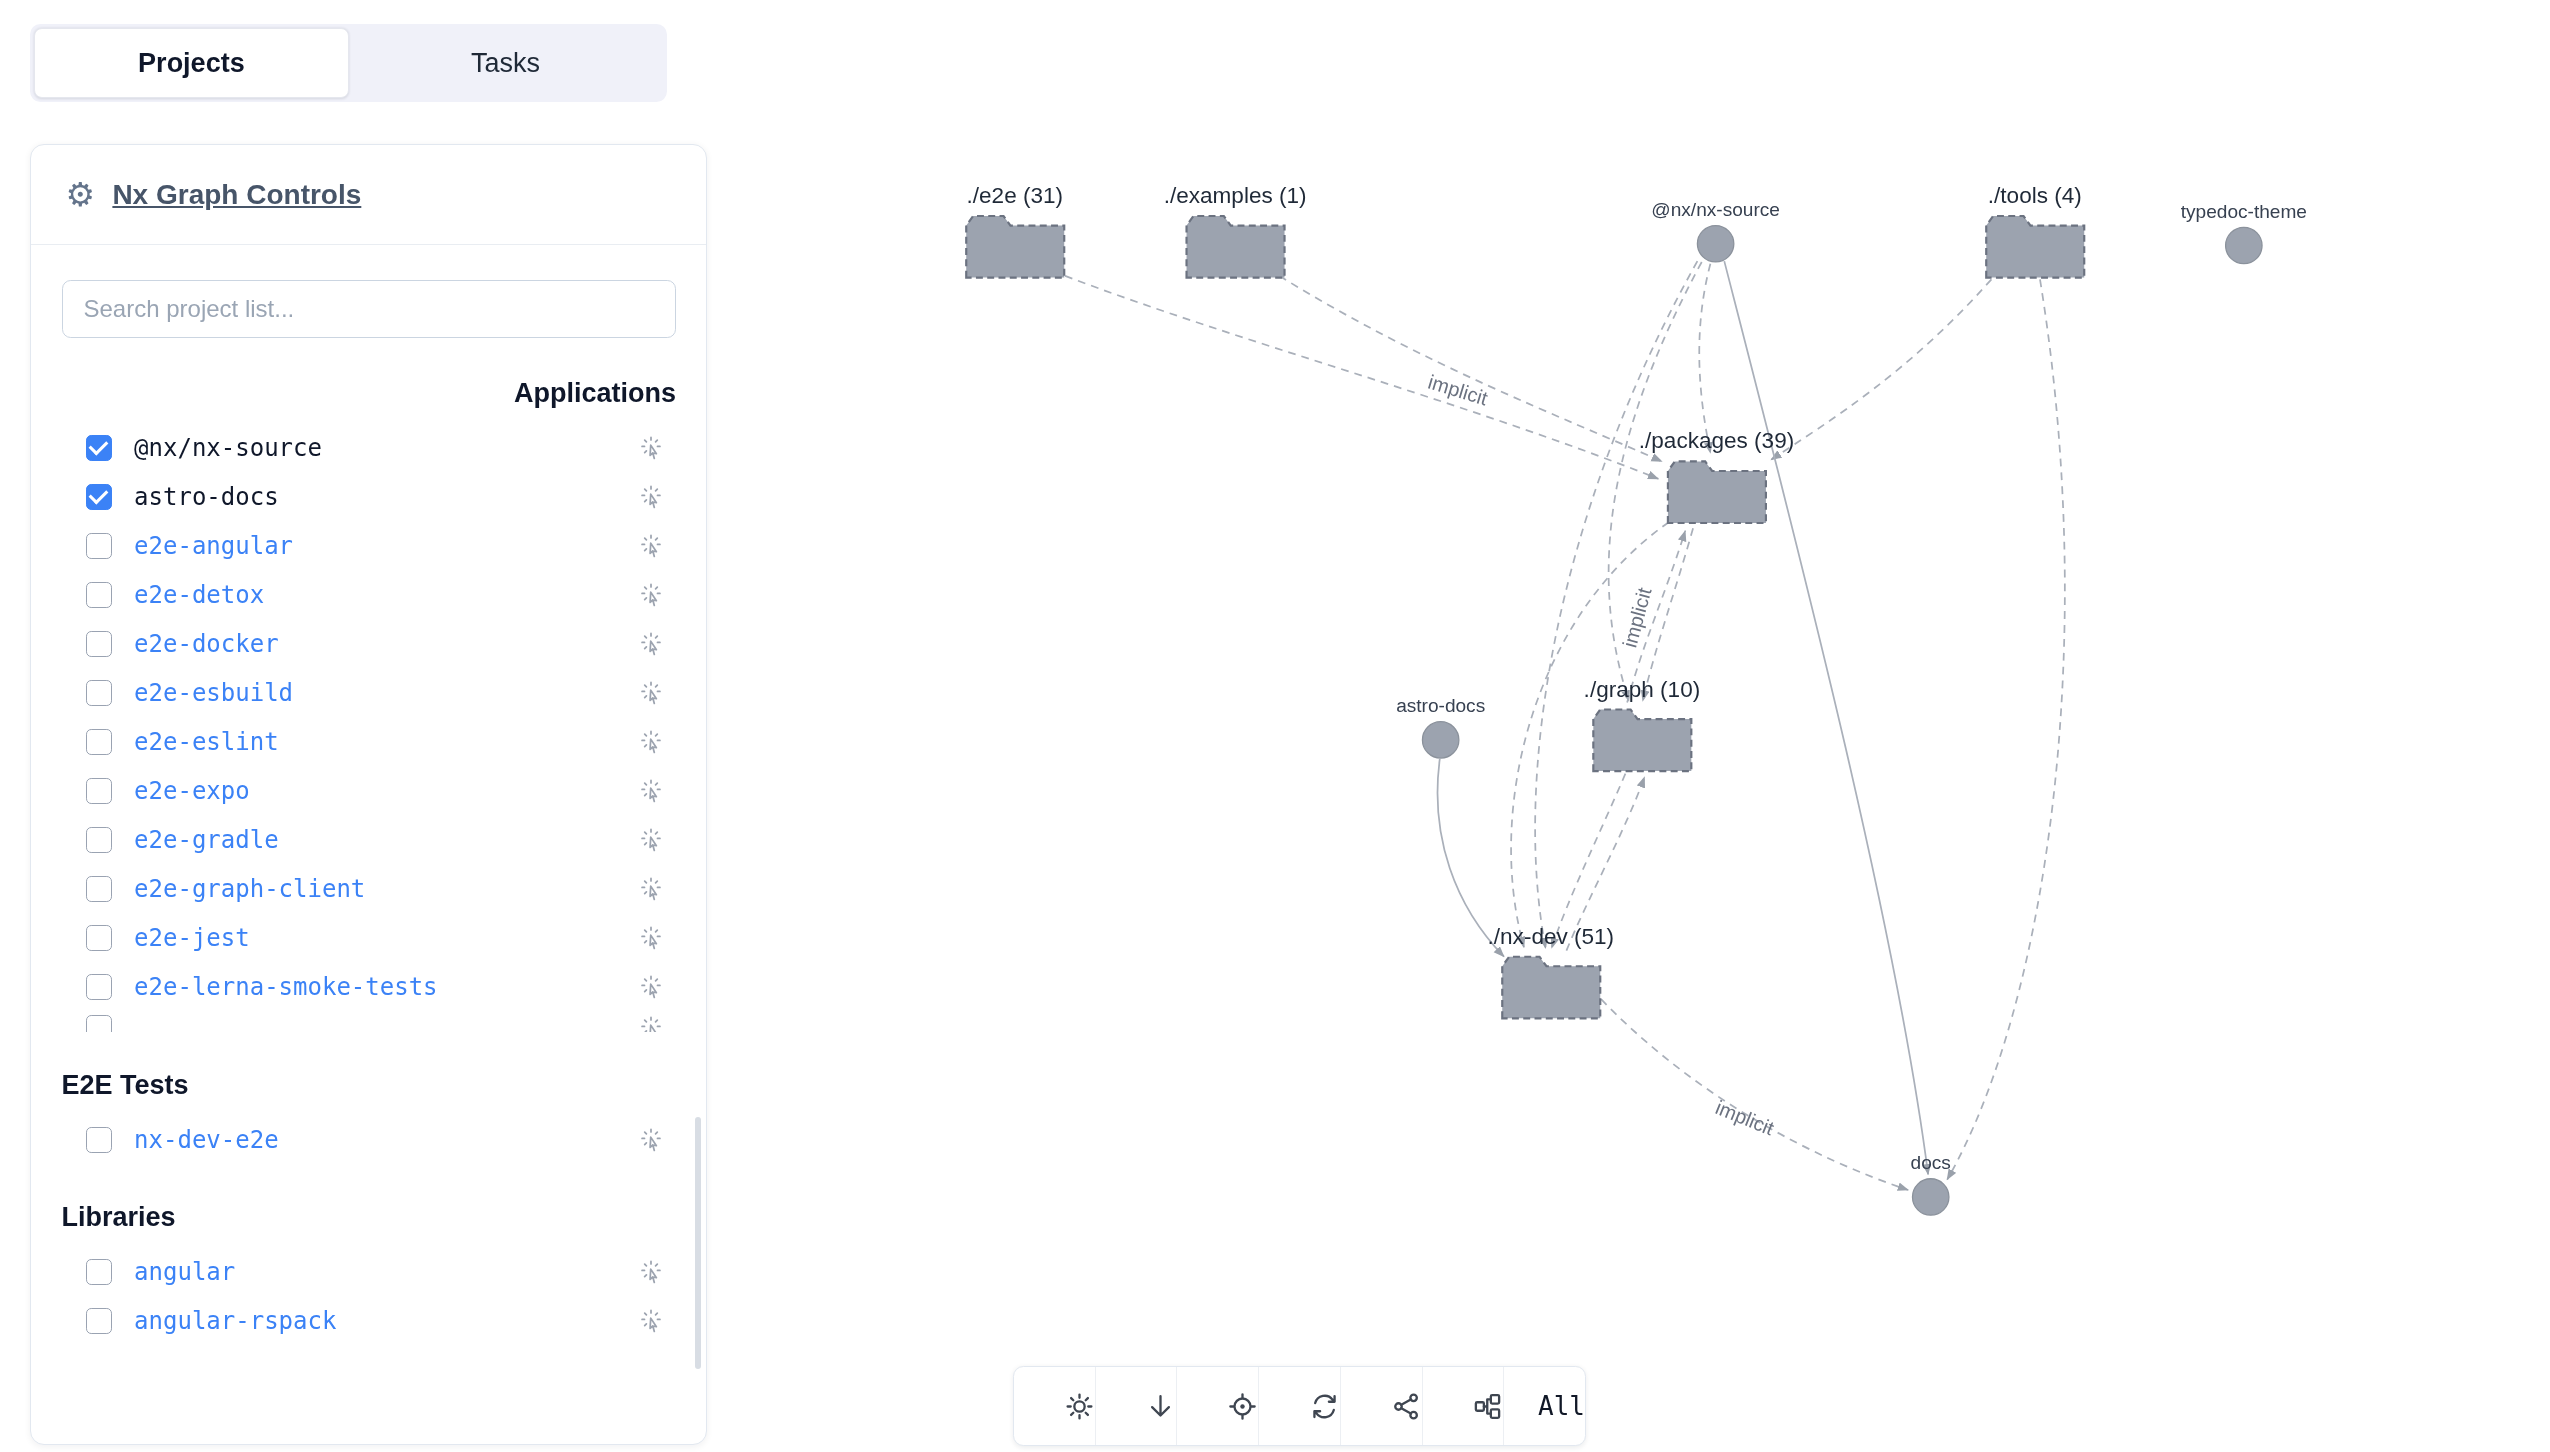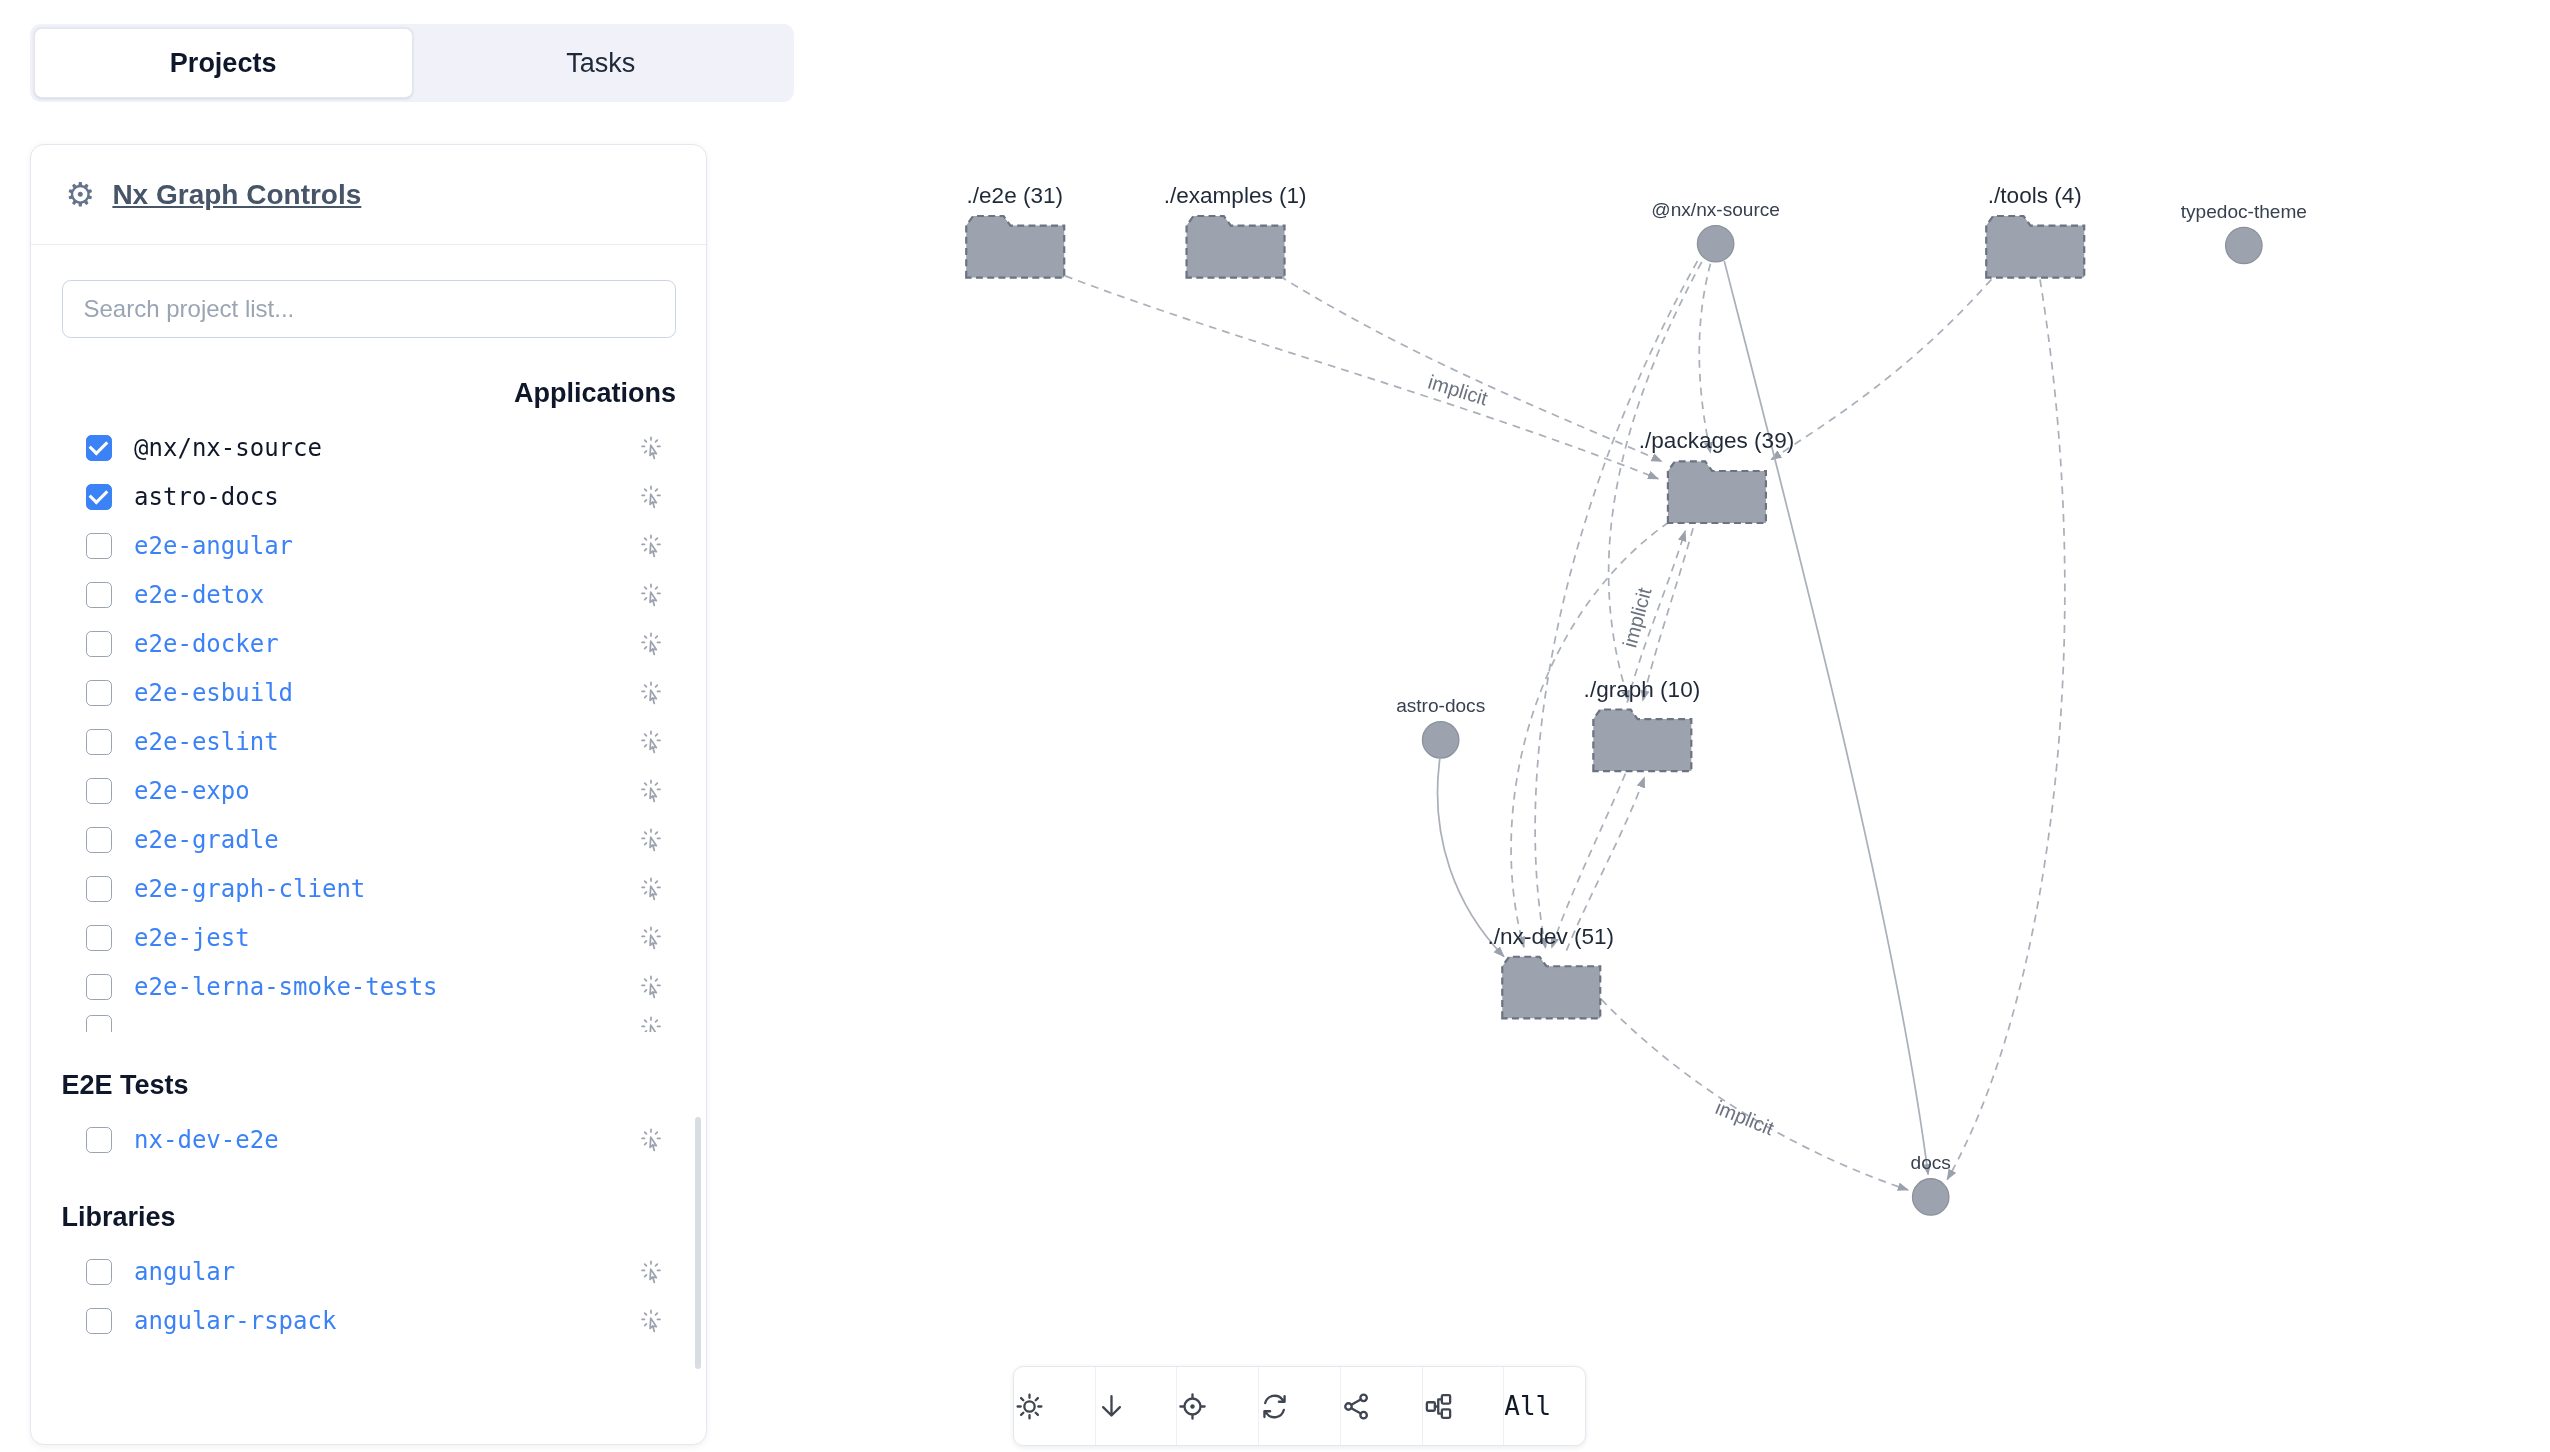--- a/index.html
+++ b/index.html
@@ -1,20 +1,20 @@
 <!DOCTYPE html>
 <html style="font-size:14px"><head>
 <meta charset="utf-8">
 <style>
   * { margin:0; padding:0; box-sizing:border-box; }
   html,body { width:2550px; height:1452px; overflow:hidden; background:#ffffff;
               font-family:"Liberation Sans", sans-serif; }
 
   
-  .tabbar { position:absolute; left:29.5px; top:24px; width:764px; height:78px;
+  .tabbar { position:absolute; left:29.5px; top:24px; width:637px; height:78px;
             background:#f0f1f9; border-radius:10.4px; display:flex; padding:4.3px; z-index:4; }
   .tab { flex:1; display:flex; align-items:center; justify-content:center;
          font-size:27px; color:#1f2937; border-radius:7.8px; cursor:pointer; }
   .tab.active { background:#ffffff; font-weight:700; color:#0f172a;
                 box-shadow:0 0.9px 2.6px rgba(15,23,42,.12); border:0.9px solid #e5e7ee; }
 
   
   .panel { position:absolute; left:29.5px; top:144px; width:677px; height:1301px;
            background:#ffffff; border:1.7px solid #e2e8f0; border-radius:14px;
            box-shadow:0 1.7px 7px rgba(15,23,42,.06); z-index:3; overflow:hidden; }
@@ -56,21 +56,21 @@
   .folder-shape { fill:#9ca3af; stroke:#6b7280; stroke-width:2.5; stroke-dasharray:8 5; }
   .circle-shape { fill:#9ca3af; stroke:#8b929c; stroke-width:1.5; }
   .node-label { font-family:"Liberation Sans", sans-serif; font-size:26px; fill:#1f2937;
                 text-anchor:middle; }
   .node-label.small { font-size:22px; fill:#374151; }
 
   
   .toolbar { position:absolute; left:1013px; top:1366px; width:573px; height:80px;
              background:#ffffff; border:1.7px solid #e2e8f0; border-radius:10.4px;
              display:flex; z-index:4; box-shadow:0 1.7px 5.2px rgba(15,23,42,.08); overflow:hidden; }
-  .tbtn { flex:1; display:flex; align-items:center; justify-content:flex-start; cursor:pointer;
+  .tbtn { flex:1; display:flex; align-items:center; justify-content:flex-end; cursor:pointer;
           border-left:0.9px solid #eceff3; background:transparent; border-top:none;
           border-bottom:none; border-right:none; }
   .tbtn:first-child { border-left:none; }
   .ticon { width:31px; height:31px; stroke:#3f4651; fill:none; stroke-width:1.8;
            stroke-linecap:round; stroke-linejoin:round; }
   .ticon .fill { fill:#3f4651; stroke:none; }
   .all-label { font-family:"DejaVu Sans Mono", monospace; font-size:26px; color:#111827; }
 </style>
 </head>
 <body>

